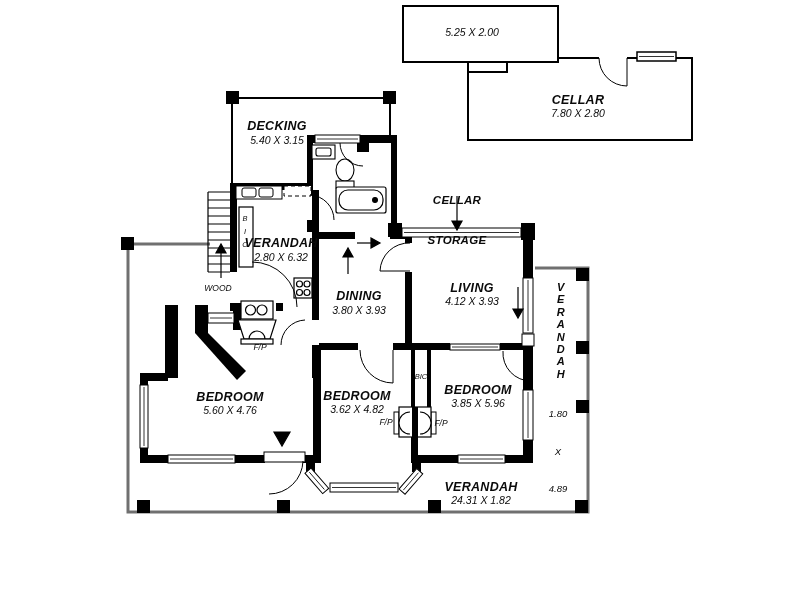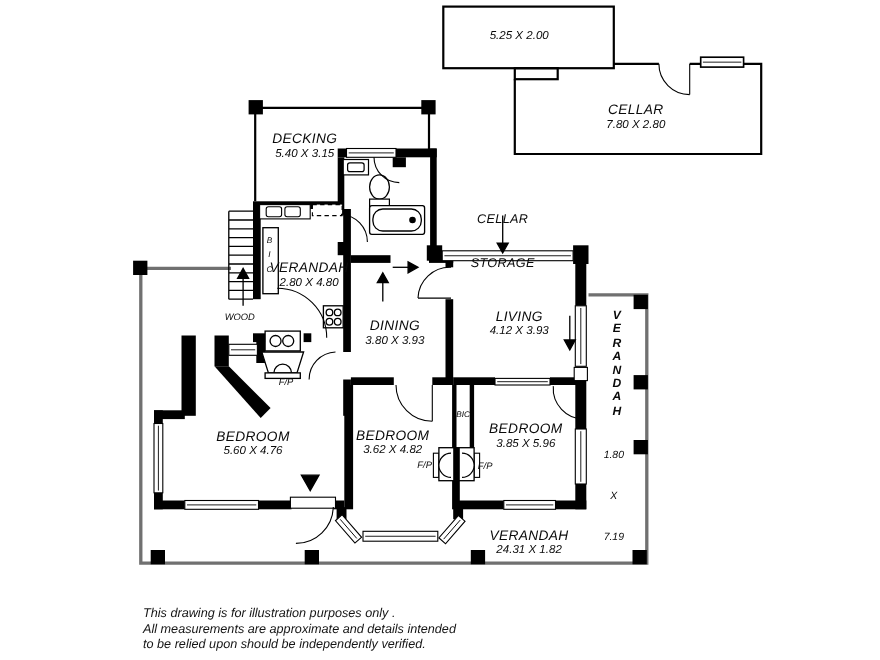--- a/index.html
+++ b/index.html
@@ -2,21 +2,21 @@
 <html><head>
 <meta charset="utf-8">
 <style>
   *{margin:0;padding:0;box-sizing:border-box}
   html,body{width:800px;height:600px;background:#fff;overflow:hidden;
     font-family:"Liberation Sans",sans-serif}
   .plan-wrap{position:relative;width:800px;height:600px;background:#fff}
   svg.plan{position:absolute;left:0;top:0}
   .lbl{position:absolute;transform:translate(-50%,0);font-style:italic;color:#0a0a0a;
     text-align:center;white-space:pre;line-height:1.15}
-  .name{font-weight:normal;font-size:12.5px;letter-spacing:.3px}
+  .name{font-weight:bold;font-size:12.5px;letter-spacing:.3px}
   .dims{font-size:10.5px}
   .tiny{font-size:8.5px;line-height:11px}
   .micro{font-size:7.5px}
   .stack span{display:block}
   .vname{font-weight:bold;font-size:11px;line-height:12.4px;letter-spacing:.5px}
   .vdims{font-size:9.5px;line-height:12.5px}
   .disc{position:absolute;left:130px;top:551px;font-style:italic;font-size:11.5px;
     line-height:14px;color:#151515}
   .disc span{display:block}
 </style>
@@ -263,21 +263,21 @@
 
 <div class="lbl dims" style="left:472px;top:26px">5.25 X 2.00</div>
 
 <div class="lbl name" style="left:578px;top:93px">CELLAR</div>
 <div class="lbl dims" style="left:578px;top:107px">7.80 X 2.80</div>
 
 <div class="lbl name" style="left:277px;top:119px">DECKING</div>
 <div class="lbl dims" style="left:277px;top:134px">5.40 X 3.15</div>
 
 <div class="lbl name" style="left:281px;top:236px">VERANDAH</div>
-<div class="lbl dims" style="left:281px;top:251px">2.80 X 4.80</div>
+<div class="lbl dims" style="left:281px;top:251px">2.80 X 6.32</div>
 
 <div class="lbl name" style="left:359px;top:289px">DINING</div>
 <div class="lbl dims" style="left:359px;top:304px">3.80 X 3.93</div>
 
 <div class="lbl name" style="left:472px;top:281px">LIVING</div>
 <div class="lbl dims" style="left:472px;top:295px">4.12 X 3.93</div>
 
 <div class="lbl name" style="left:230px;top:390px">BEDROOM</div>
 <div class="lbl dims" style="left:230px;top:404px">5.60 X 4.76</div>
 
@@ -294,21 +294,21 @@
 E
 R
 A
 N
 D
 A
 H</div>
 <div class="lbl vdims stack" style="left:558px;top:383px">
   <span>1.80</span>
   <span>X</span>
-  <span>7.19</span>
+  <span>4.89</span>
 </div>
 
 
 <div class="lbl name stack" style="left:457px;top:168px;font-size:11.5px">
   <span>CELLAR</span>
   <span>STORAGE</span>
 </div>
 
 
 
@@ -316,19 +316,14 @@
 
 <div class="lbl micro" style="left:245px;top:212px;line-height:13px">B
 I
 C</div>
 <div class="lbl micro" style="left:421px;top:373px">BIC</div>
 
 <div class="lbl tiny" style="left:260px;top:342px">F/P</div>
 <div class="lbl tiny" style="left:386px;top:417px">F/P</div>
 <div class="lbl tiny" style="left:441px;top:418px">F/P</div>
 
-<div class="disc">
-  <span>This drawing is for illustration purposes only .</span>
-  <span>All measurements are approximate and details intended</span>
-  <span>to be relied upon should be independently verified.</span>
+
 </div>
 
-</div>
-
 </body></html>

